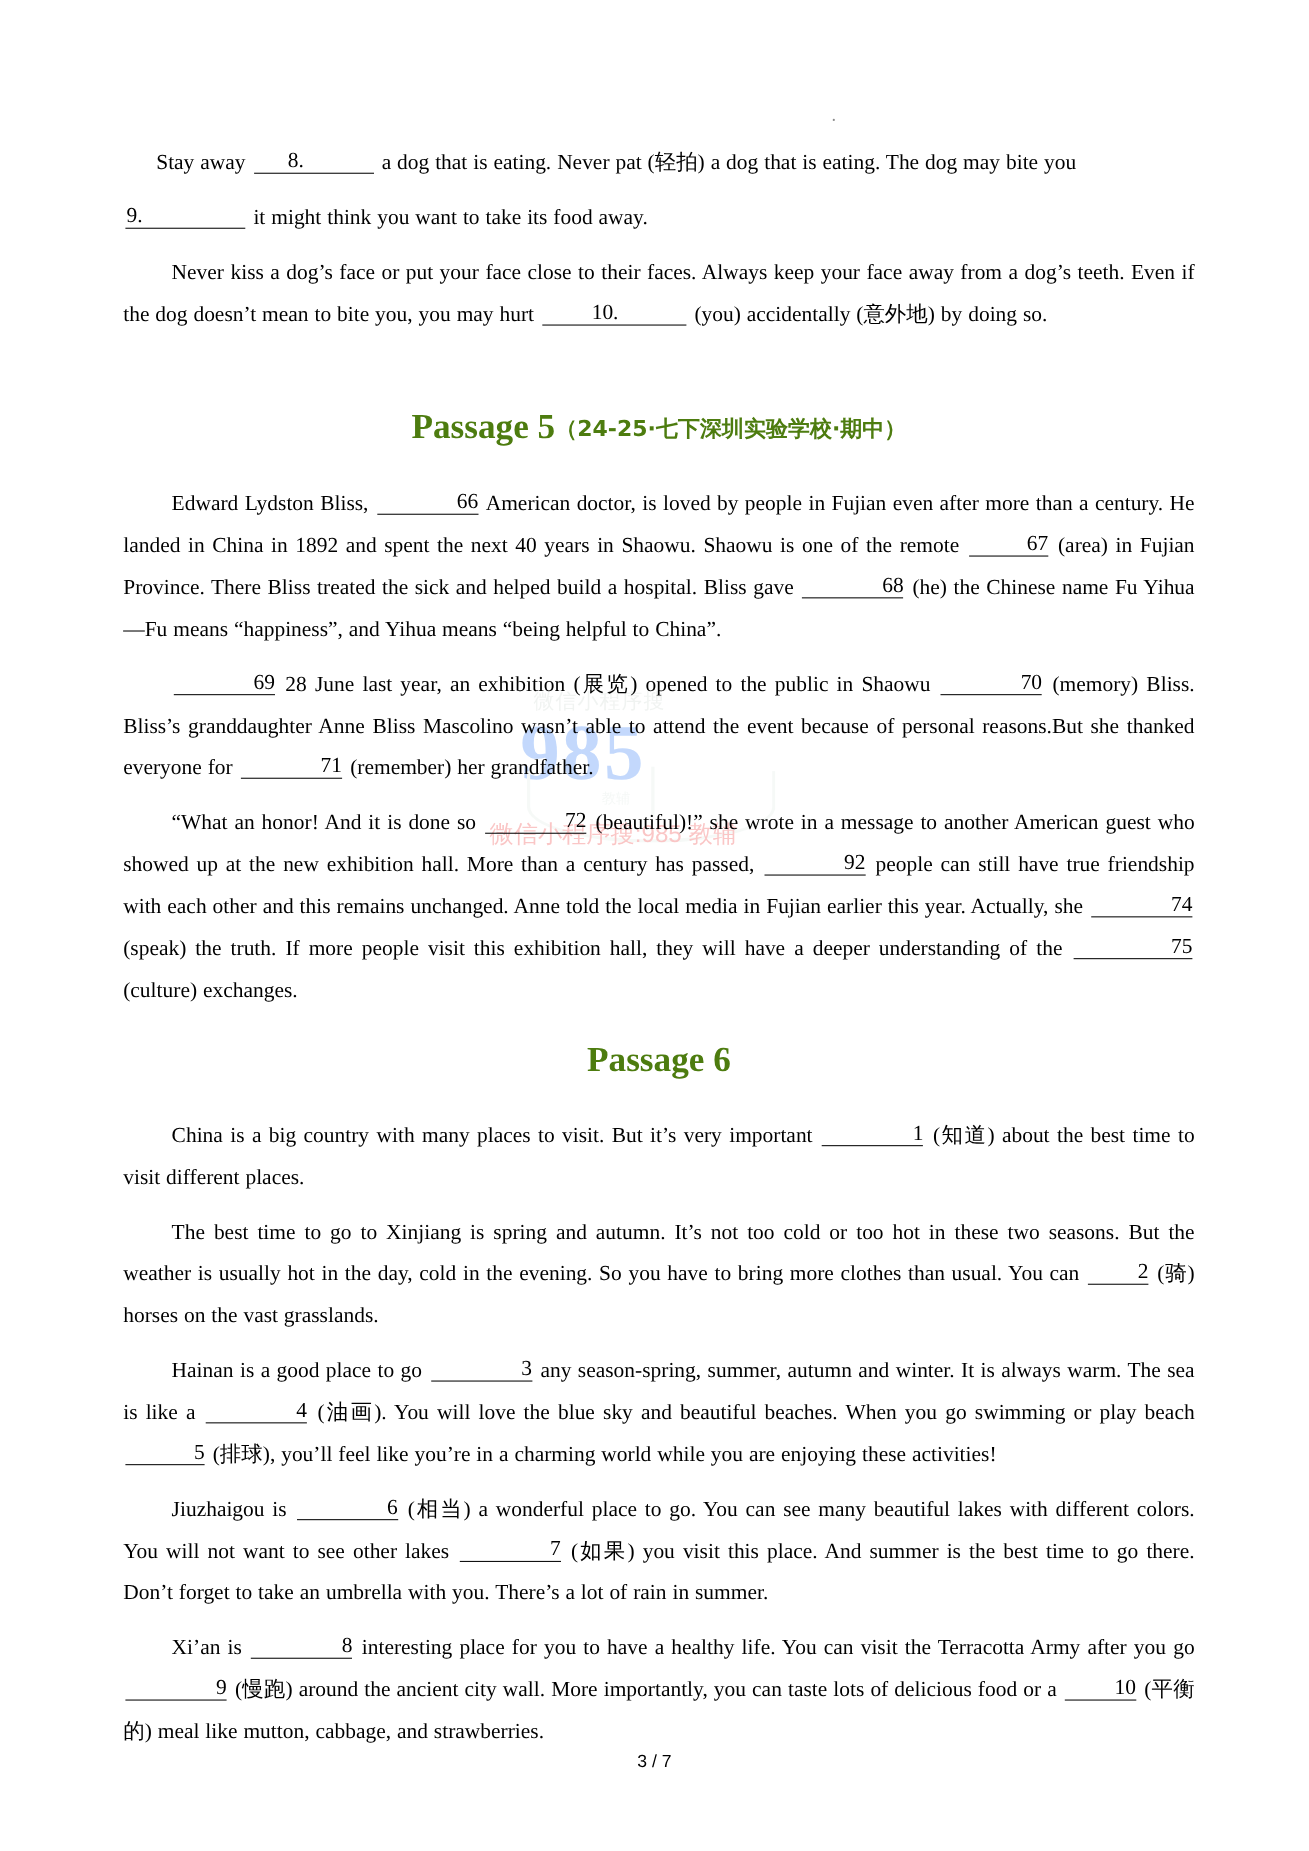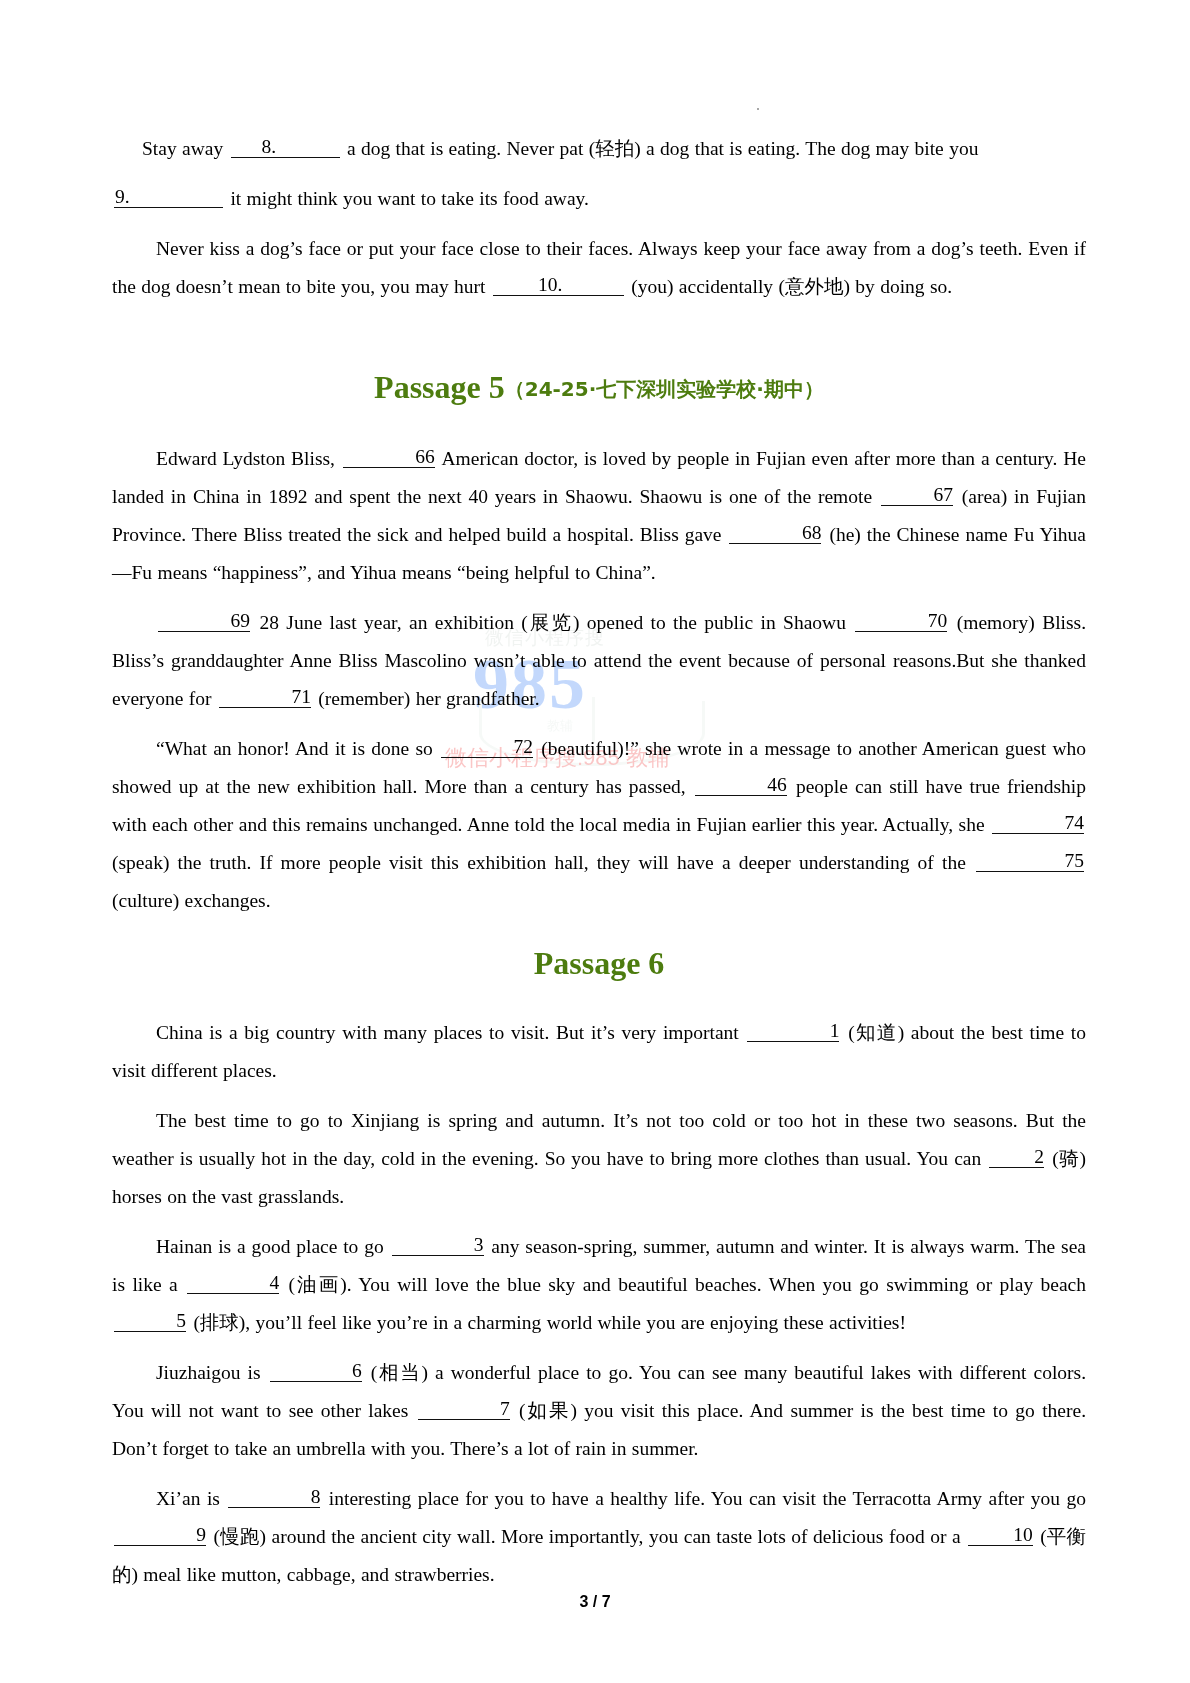--- a/index.html
+++ b/index.html
@@ -167,21 +167,21 @@
     padding-left: 1px;
   }
 
   .footer {
     position: absolute;
     left: 0;
     right: 0;
     bottom: 72px;
     text-align: center;
     font-family: "Liberation Sans", "DejaVu Sans", sans-serif;
-    font-weight: bold;
+    font-weight: normal;
     font-size: 16px;
     color: #000;
     z-index: 2;
   }
 </style>
 </head>
 <body>
 
 <div class="page">
 
@@ -236,21 +236,21 @@
       <span class="blank w-md">70</span>
       <span>(memory) Bliss. Bliss’s granddaughter Anne Bliss Mascolino wasn’t able to attend the event because of personal reasons.But she thanked everyone for</span>
       <span class="blank w-md">71</span>
       <span>(remember) her grandfather.</span>
     </p>
 
     <p class="para indent">
       <span>“What an honor! And it is done so</span>
       <span class="blank w-md">72</span>
       <span>(beautiful)!” she wrote in a message to another American guest who showed up at the new exhibition hall. More than a century has passed,</span>
-      <span class="blank w-md">46</span>
+      <span class="blank w-md">92</span>
       <span>people can still have true friendship with each other and this remains unchanged. Anne told the local media in Fujian earlier this year. Actually, she</span>
       <span class="blank w-md">74</span>
       <span>(speak) the truth. If more people visit this exhibition hall, they will have a deeper understanding of the</span>
       <span class="blank w-lg">75</span>
       <span>(culture) exchanges.</span>
     </p>
 
     <div class="spacer-xs"></div>
 
     <h2 class="passage-title">

